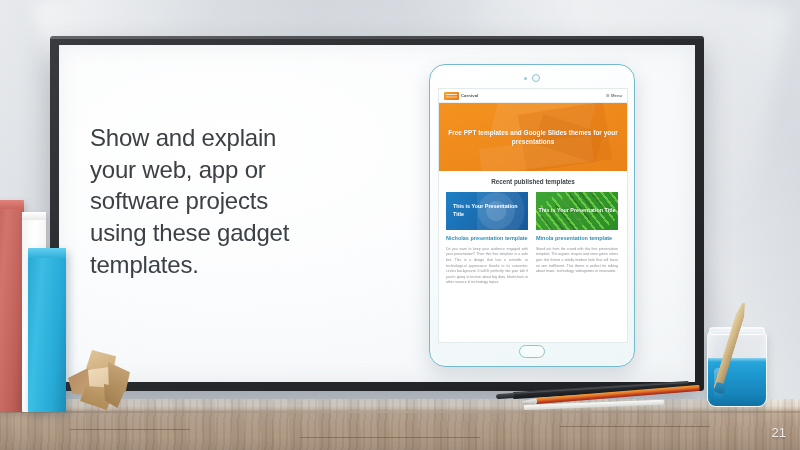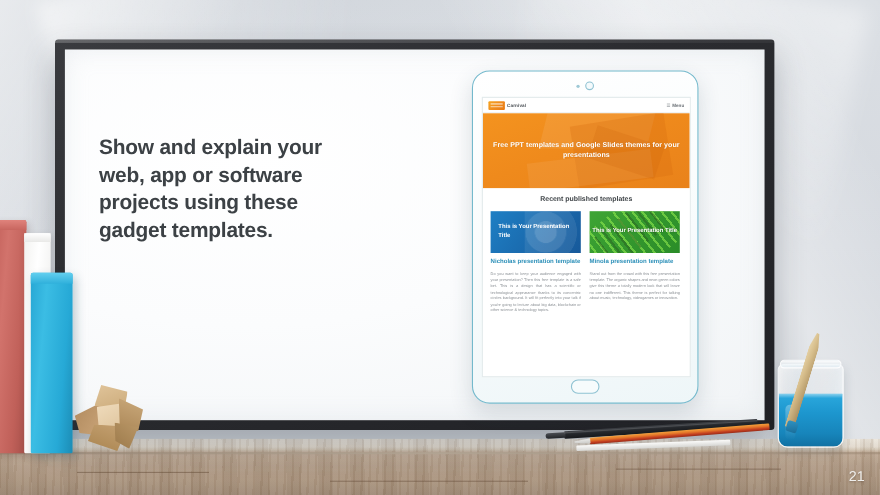--- a/index.html
+++ b/index.html
@@ -72,21 +72,21 @@
   }
 
   
   #text-block { position:absolute; left:90px; top:122px; width:230px; }
   #slide-kicker {
     color:#2e9bb5; font-size:15.5px; font-weight:700;
     letter-spacing:.7px; font-variant:small-caps;
     margin-bottom:8px; line-height:1.1;
   }
   #slide-body {
-    color:#3c4145; font-size:19px; line-height:1.32; font-weight:700;
+    color:#3c4145; font-size:24px; line-height:1.32; font-weight:400;
     letter-spacing:-.2px;
   }
 
   
   #tablet {
     position:absolute; left:429px; top:64px; width:206px; height:303px;
     background:linear-gradient(165deg,#ffffff 0%, #f7fbfc 55%, #eef6f8 100%);
     border:1.6px solid #74b9cc;
     border-radius:16px;
     box-shadow:0 8px 20px rgba(40,60,80,.16);

